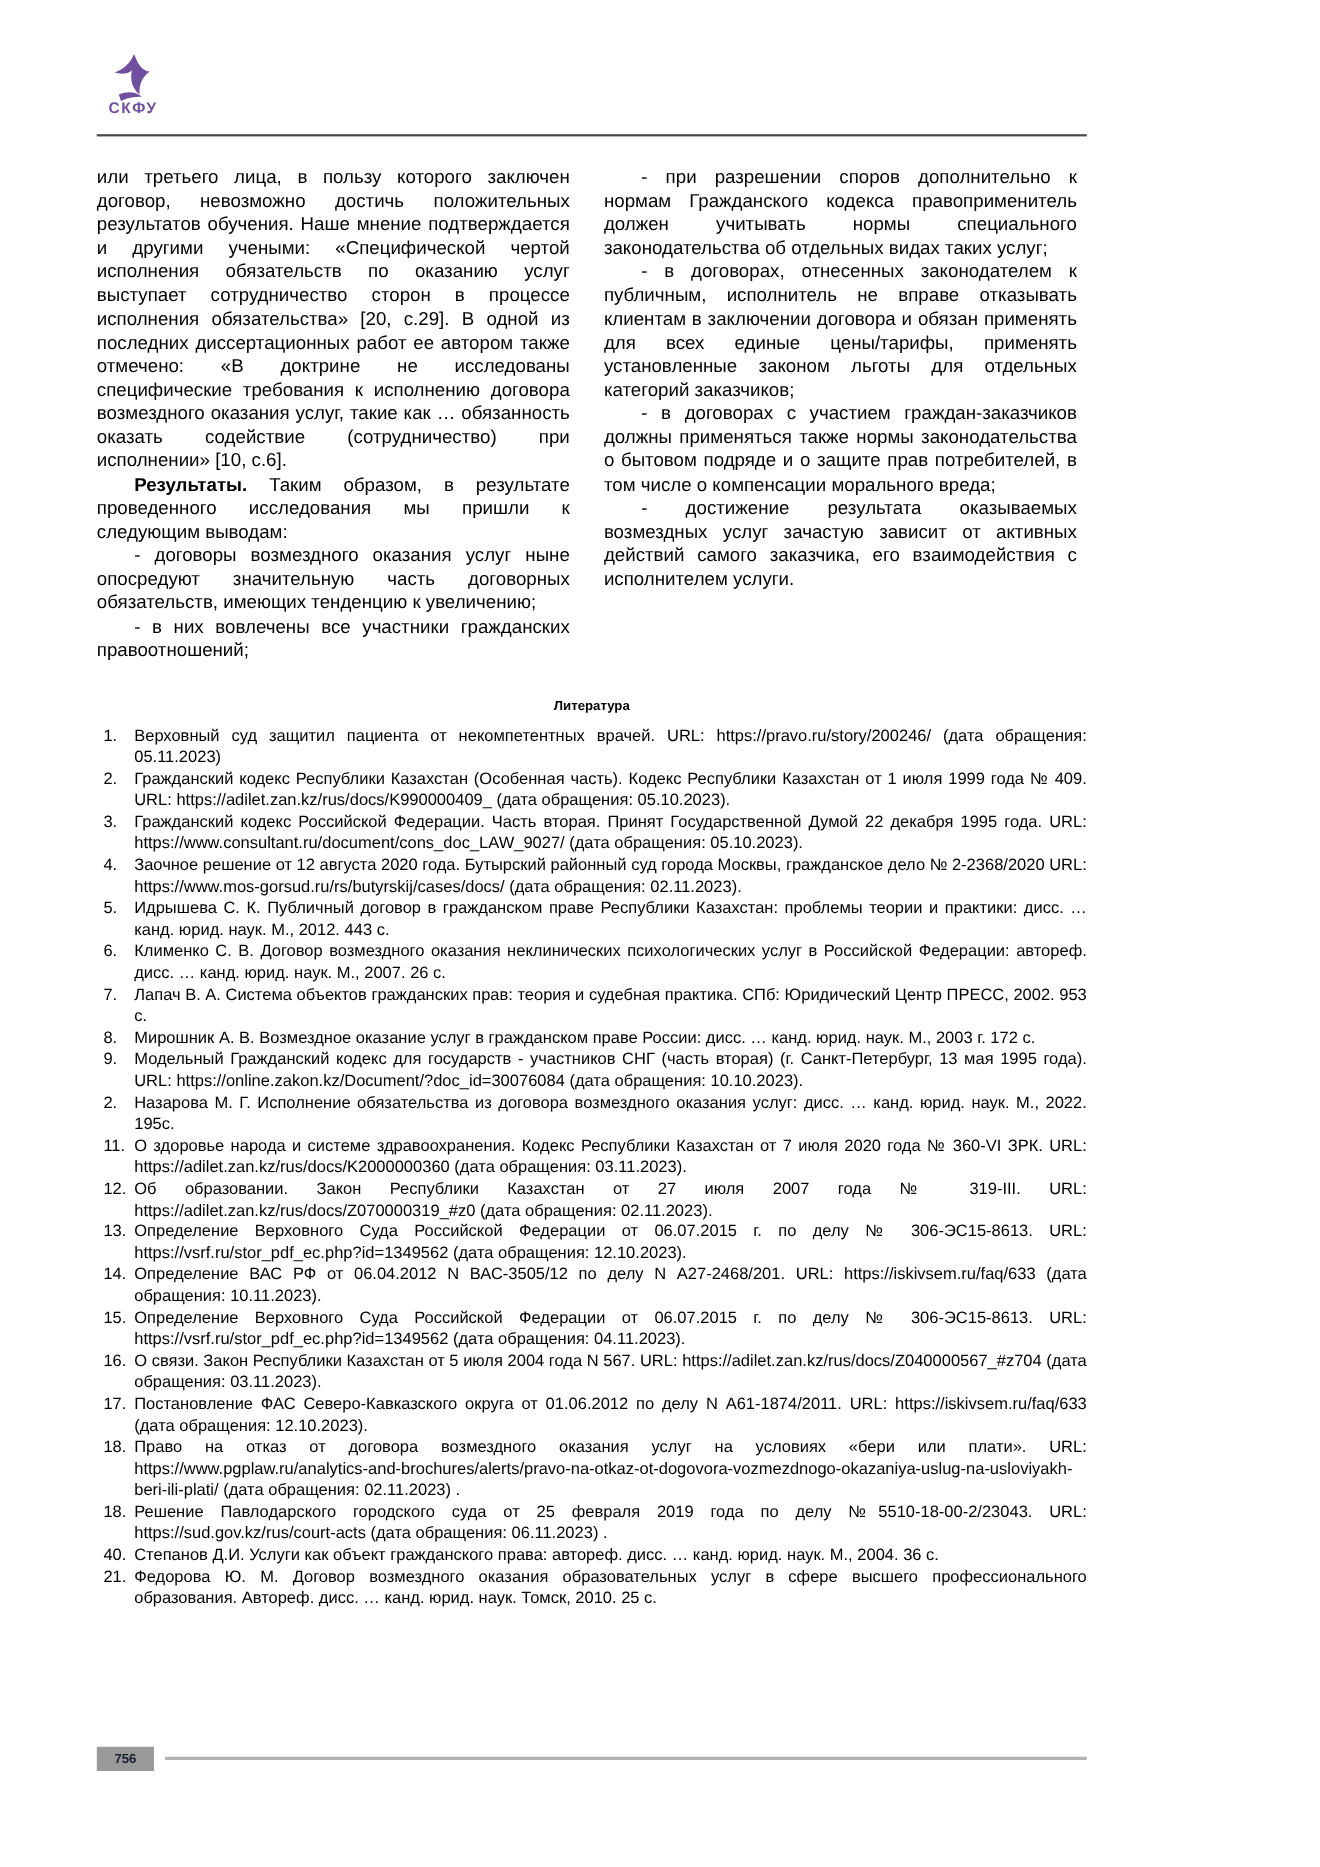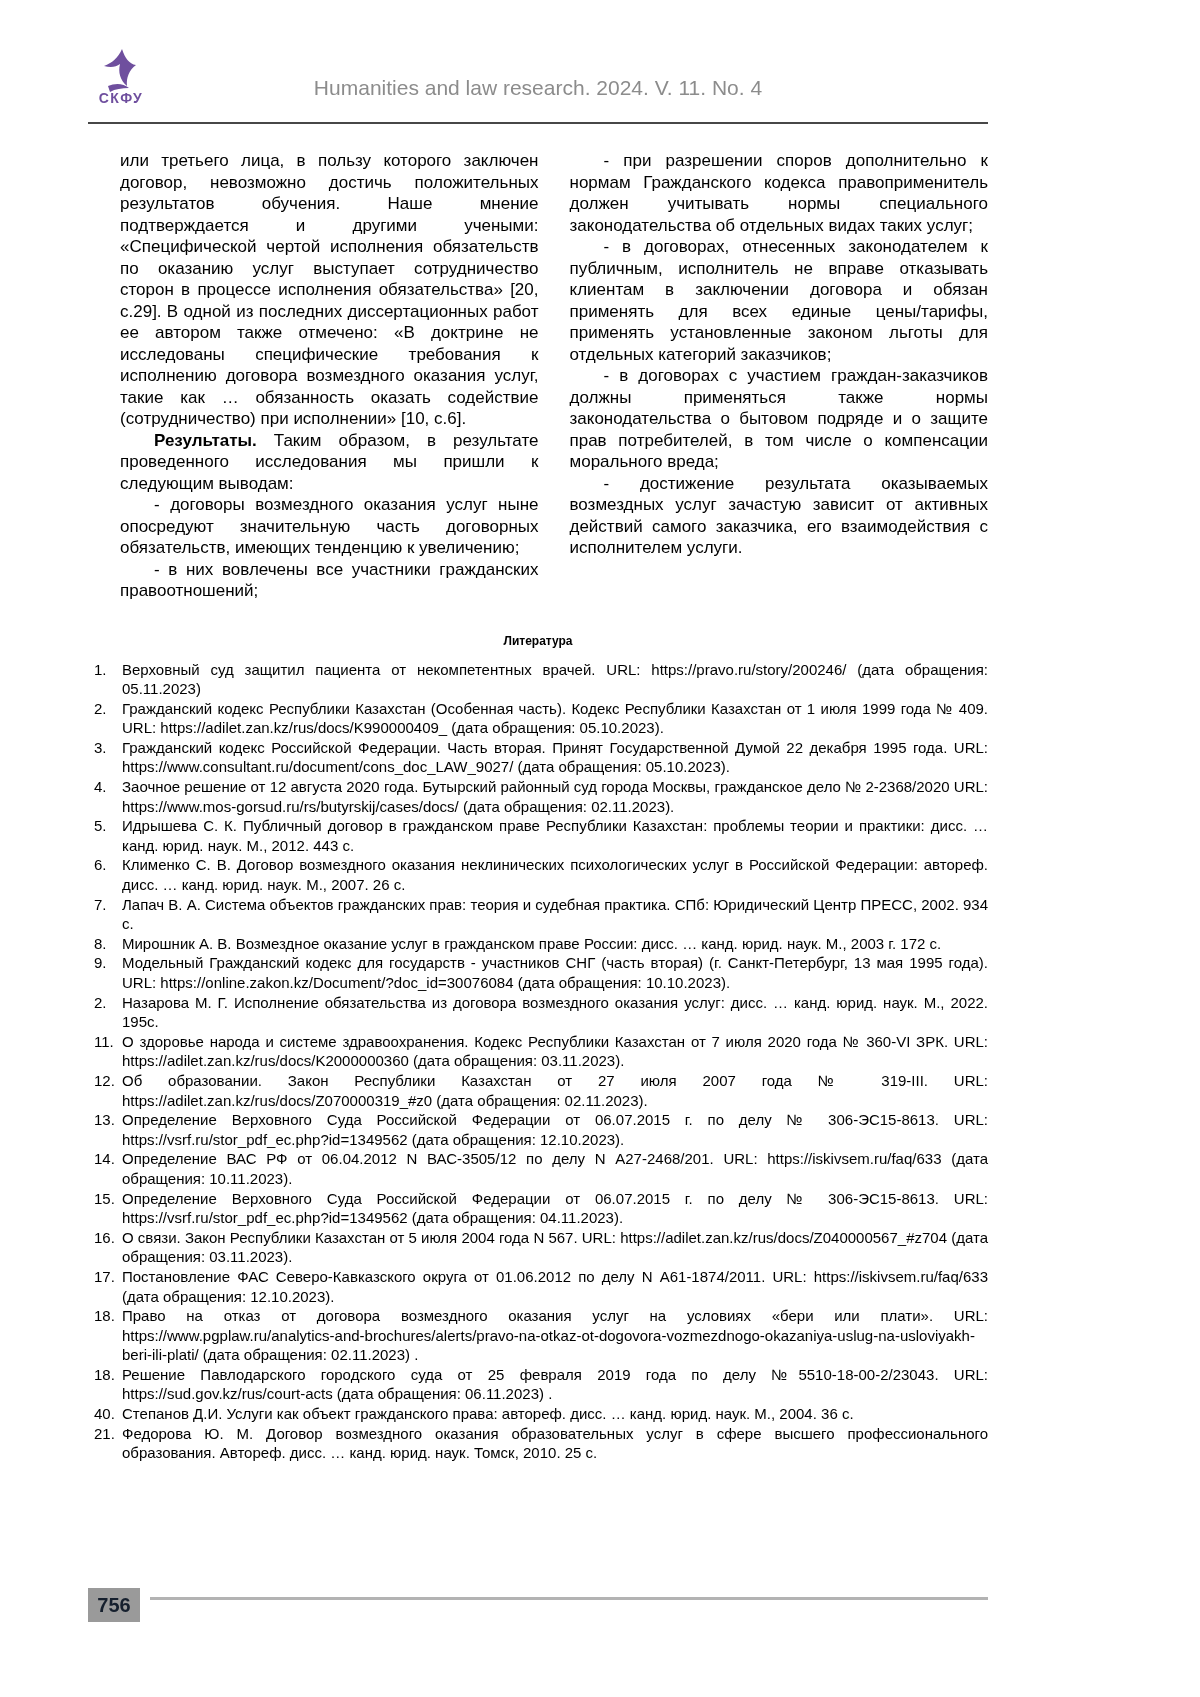--- a/index.html
+++ b/index.html
@@ -17,57 +17,56 @@
   header { position:relative; height:122px; border-bottom:2px solid #474747; }
   .logo { position:absolute; left:0; top:48px; width:66px; text-align:center; }
   .logo svg { display:block; margin:0 auto; }
   .logo-text { color:#6f4f9e; font-weight:bold; font-size:14px; letter-spacing:1.5px; margin-top:-2px; }
   .journal-title {
     position:absolute; left:0; right:0; top:76px;
     text-align:center; font-size:21px; color:#8c8c8c;
   }
 
   
-  .columns { display:flex; gap:31px; margin-top:26px;margin-left:32px; }
+  .columns { display:flex; gap:31px; margin-top:26px; }
   .col { width:430px; font-size:17px; line-height:21.5px; text-align:justify; }
   .col p { margin:0; }
   .indent { text-indent:34px; }
   .lead-bold { font-weight:bold; }
 
   
   .refs-heading { margin:32px 0 12px 0; text-align:center; font-size:12px; font-weight:bold; color:#000; }
   .refs { list-style:none; margin:0; padding:0 0 0 6px; font-size:15px; line-height:19.6px; }
   .refs li { display:flex; }
   .refs .num { flex:0 0 28px; }
   .refs .txt { flex:1; text-align:justify; }
 
   
   footer { position:absolute; left:88px; top:1588px; width:900px; display:flex; align-items:flex-start; }
   .page-badge {
-    width:52px; height:34px; background:#9a9a9a; color:#16202e;
-    font-weight:bold; font-size:20px;
+    width:52px; height:22px; background:#9a9a9a; color:#16202e;
+    font-weight:bold; font-size:12px;
     display:flex; align-items:center; justify-content:center;
   }
   .footer-line { flex:1; height:3px; background:#b3b3b3; margin-left:10px; margin-top:9px; }
 </style>
 </head>
 <body>
 
 <div class="page">
   <div class="content">
 
     <header>
       <div class="logo">
         <svg width="46" height="44" viewBox="0 0 46 44" aria-hidden="true">
           <path d="M24 1 C20 10 14 15 6 18 C13 20 18 19 22 16 C20 24 22 32 29 38 C28 30 31 22 38 17 C31 16 27 10 24 1 Z" fill="#6f4f9e"></path>
           <path d="M10 38 C17 35 25 35 31 40 C24 40 17 41 12 44 Z" fill="#6f4f9e"></path>
         </svg>
         <div class="logo-text">СКФУ</div>
       </div>
-      <div class="journal-title">Humanities and law research. 2024. V. 11. No. 4</div>
     </header>
 
     <main>
       <section class="columns">
         <div class="col">
           <p>или третьего лица, в пользу которого заключен договор, невозможно достичь положительных результатов обучения. Наше мнение подтверждается и другими учеными: «Специфической чертой исполнения обязательств по оказанию услуг выступает сотрудничество сторон в процессе исполнения обязательства» [20, с.29]. В одной из последних диссертационных работ ее автором также отмечено: «В доктрине не исследованы специфические требования к исполнению договора возмездного оказания услуг, такие как … обязанность оказать содействие (сотрудничество) при исполнении» [10, с.6].</p>
           <p class="indent"><span class="lead-bold">Результаты.</span><span> Таким образом, в результате проведенного исследования мы пришли к следующим выводам:</span></p>
           <p class="indent">- договоры возмездного оказания услуг ныне опосредуют значительную часть договорных обязательств, имеющих тенденцию к увеличению;</p>
           <p class="indent">- в них вовлечены все участники гражданских правоотношений;</p>
         </div>
@@ -101,21 +100,21 @@
         <li>
             <span class="num">5.</span>
             <span class="txt">Идрышева С. К. Публичный договор в гражданском праве Республики Казахстан: проблемы теории и практики: дисс. … канд. юрид. наук. М., 2012. 443 с.</span>
           </li>
         <li>
             <span class="num">6.</span>
             <span class="txt">Клименко С. В. Договор возмездного оказания неклинических психологических услуг в Российской Федерации: автореф. дисс. … канд. юрид. наук. М., 2007. 26 с.</span>
           </li>
         <li>
             <span class="num">7.</span>
-            <span class="txt">Лапач В. А. Система объектов гражданских прав: теория и судебная практика. СПб: Юридический Центр ПРЕСС, 2002. 934 с.</span>
+            <span class="txt">Лапач В. А. Система объектов гражданских прав: теория и судебная практика. СПб: Юридический Центр ПРЕСС, 2002. 953 с.</span>
           </li>
         <li>
             <span class="num">8.</span>
             <span class="txt">Мирошник А. В. Возмездное оказание услуг в гражданском праве России: дисс. … канд. юрид. наук. М., 2003 г. 172 с.</span>
           </li>
         <li>
             <span class="num">9.</span>
             <span class="txt">Модельный Гражданский кодекс для государств - участников СНГ (часть вторая) (г. Санкт-Петербург, 13 мая 1995 года). URL: https://online.zakon.kz/Document/?doc_id=30076084 (дата обращения: 10.10.2023).</span>
           </li>
         <li>

